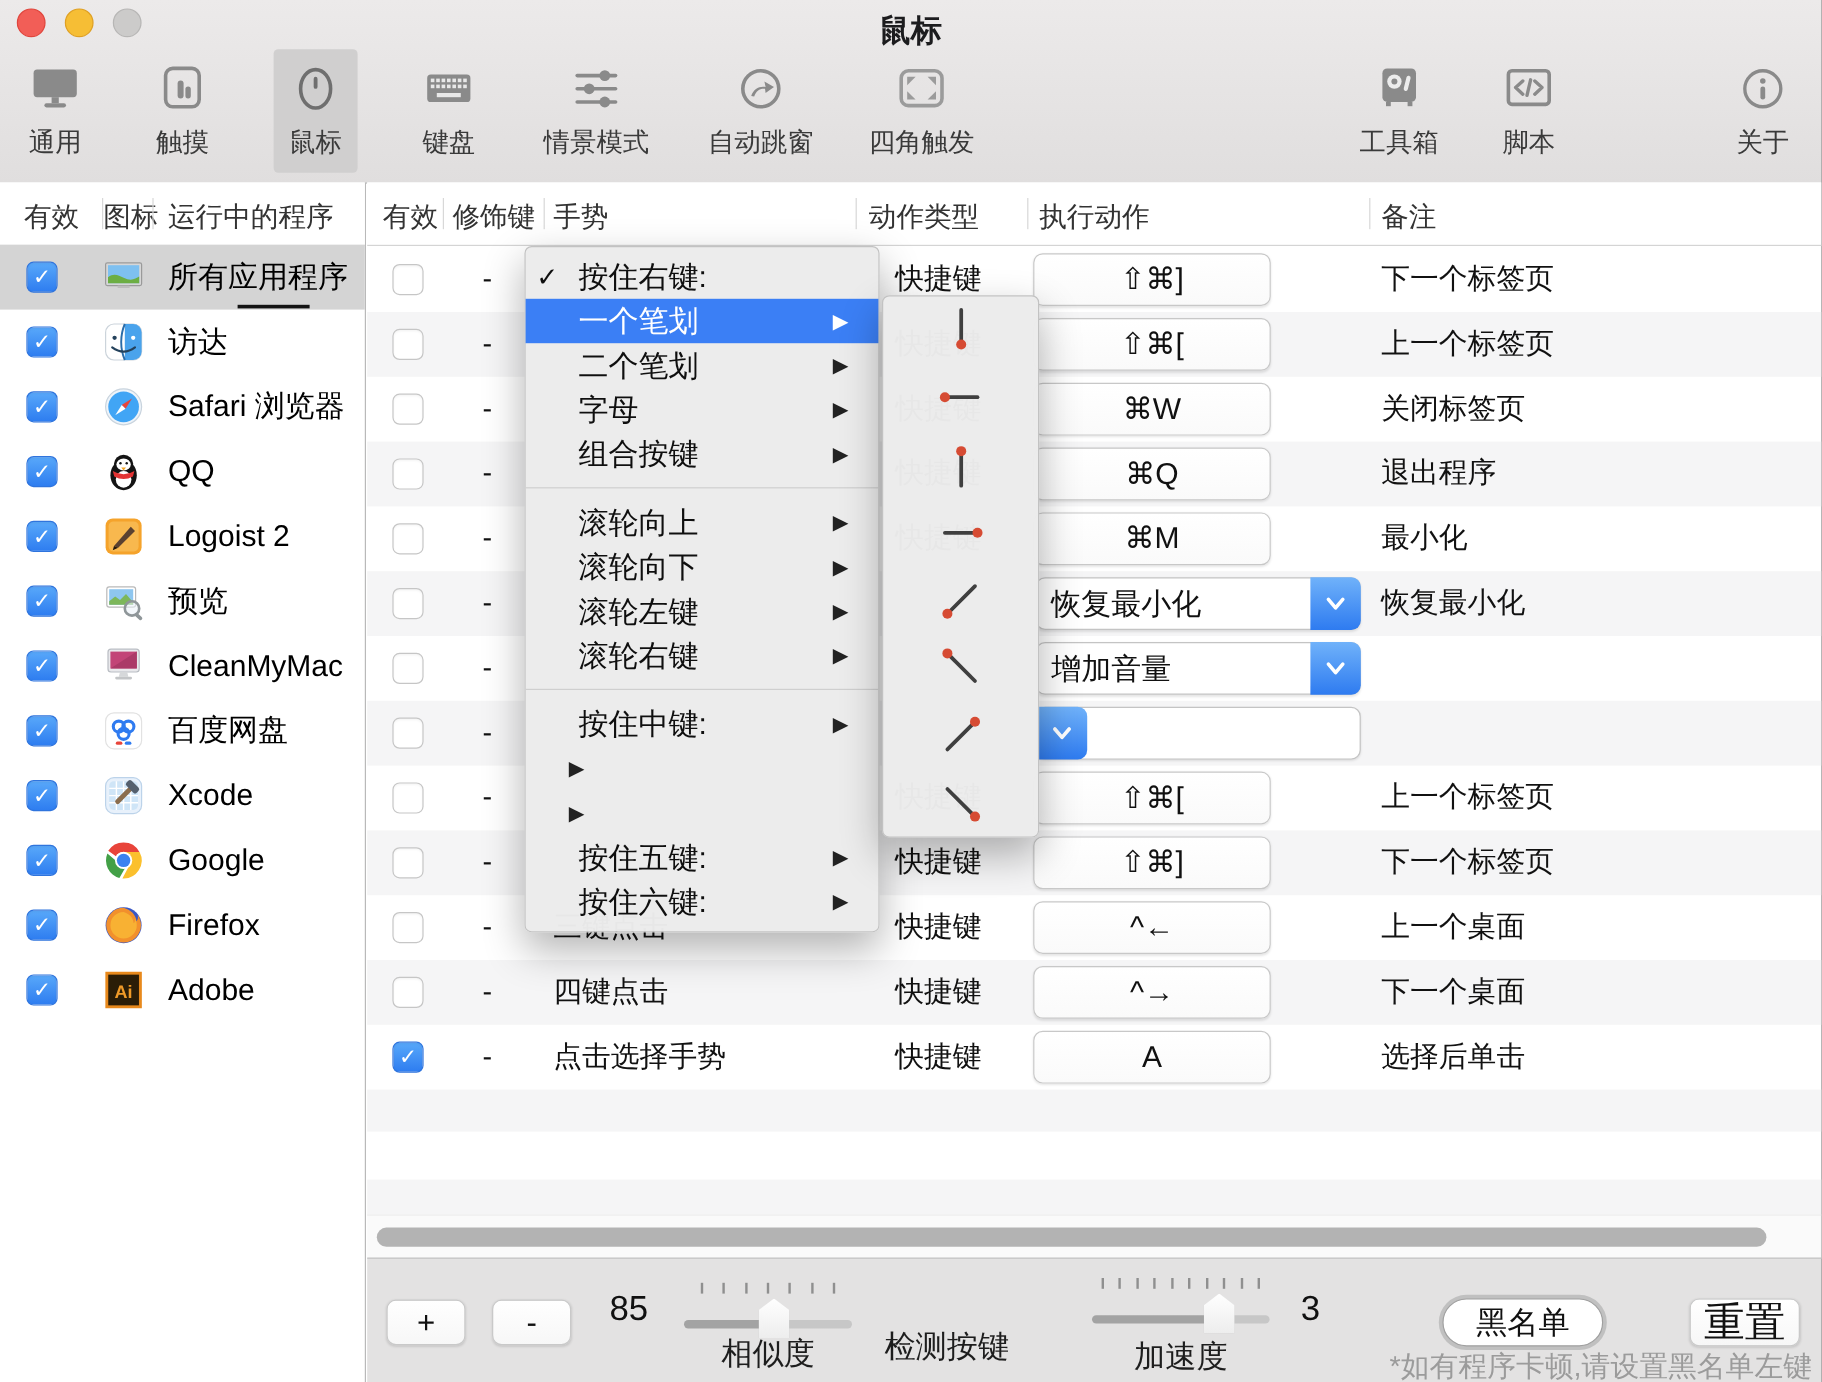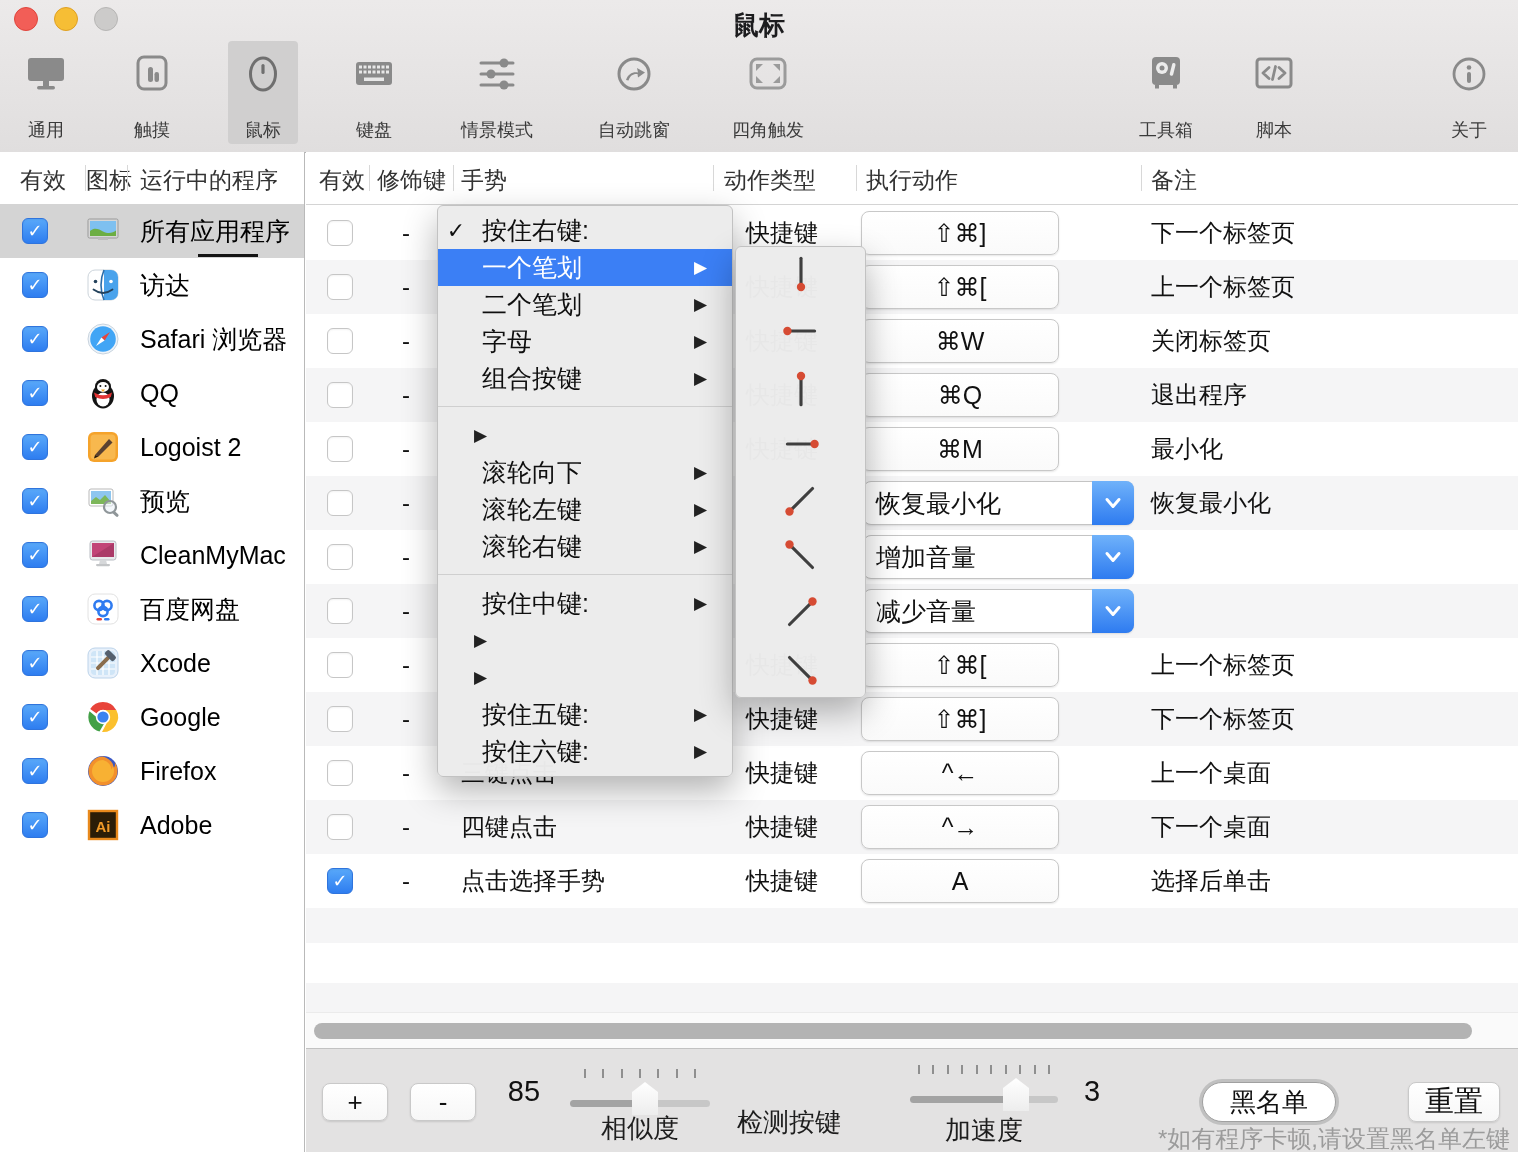--- a/index.html
+++ b/index.html
@@ -10,21 +10,21 @@
     background:linear-gradient(#eceaea,#e0dede);border-bottom:1px solid #b3b3b3;}
   .tl{position:absolute;top:7px;width:22px;height:22px;border-radius:50%;}
   #tl-close{left:14px;background:#f25e57;border:1px solid #e0453c;}
   #tl-min{left:54px;background:#f6be35;border:1px solid #dfa023;}
   #tl-zoom{left:94px;background:#cccbca;border:1px solid #b7b6b5;}
   #win-title{position:absolute;left:0;right:0;top:8px;text-align:center;font-size:26px;font-weight:600;color:#1c1c1e;}
   .tb-item{position:absolute;top:41px;height:103px;transform:translateX(-50%);
     display:flex;flex-direction:column;align-items:center;padding:4px 12px 0;border-radius:4px;box-sizing:border-box;}
   .tb-item.sel{background:#d0cfcf;}
   .tb-icon{height:58px;display:flex;align-items:center;justify-content:center;}
-  .tb-label{font-size:18px;color:#3a3a3a;white-space:nowrap;margin-top:15px;}
+  .tb-label{font-size:22px;color:#3a3a3a;white-space:nowrap;margin-top:1px;}
   
   #sidebar{position:absolute;left:0;top:152px;bottom:0;width:305px;background:#fff;border-right:1px solid #b9b9b9;box-sizing:border-box;}
   .hdr{position:absolute;left:0;right:0;top:0;height:52px;background:#fff;border-bottom:1px solid #d4d4d4;}
   .hcell{position:absolute;top:0;height:52px;line-height:56px;font-size:23px;color:#333;white-space:nowrap;}
   .vsep{position:absolute;top:13px;width:1px;height:26px;background:#d8d8d8;}
   .s-row{position:absolute;left:0;width:100%;height:54px;}
   .s-row.sel{background:#d4d4d4;}
   .cb{position:absolute;width:26px;height:26px;box-sizing:border-box;border-radius:6px;background:#fff;
     border:1px solid #c6c6c6;box-shadow:inset 0 1px 2px rgba(0,0,0,.05);
     display:flex;align-items:center;justify-content:center;font-size:18px;font-weight:700;color:#fff;}
@@ -91,21 +91,21 @@
   .track{position:absolute;left:2px;right:2px;top:31px;height:7px;border-radius:3.5px;}
   .s1{background:linear-gradient(to right,#a3a3a3 0 52%,#c7c7c7 52% 100%);}
   .s2{background:linear-gradient(to right,#a3a3a3 0 70%,#c7c7c7 70% 100%);}
   .thumb{position:absolute;top:13px;width:26px;height:33px;background:linear-gradient(#ffffff,#ededed);
     clip-path:polygon(50% 0,100% 30%,100% 100%,0 100%,0 30%);filter:drop-shadow(0 1px 1px rgba(0,0,0,.4));}
   #btn-blacklist{position:absolute;left:896px;top:33px;width:134px;height:40px;box-sizing:border-box;background:#fff;
     border:1px solid #a0a0a0;border-radius:20px;box-shadow:0 0 0 3px #c0c0c0;
     display:flex;align-items:center;justify-content:center;font-size:26px;}
   #btn-reset{position:absolute;left:1102px;top:33px;width:92px;height:40px;box-sizing:border-box;background:linear-gradient(#fff,#f7f7f7);
     border:1px solid #c9c9c9;border-radius:8px;box-shadow:0 1px 2px rgba(0,0,0,.12);
-    display:flex;align-items:center;justify-content:center;font-size:29px;}
+    display:flex;align-items:center;justify-content:center;font-size:34px;}
   #hint{position:absolute;right:8px;top:74px;font-size:24px;color:#9b9b9b;white-space:nowrap;}
 </style>
 </head>
 <body>
 
 <div id="window">
   <div id="chrome">
     <div class="tl" id="tl-close"></div>
     <div class="tl" id="tl-min"></div>
     <div class="tl" id="tl-zoom"></div>
@@ -472,21 +472,20 @@
             </div>
           </div>
         </div>
         <div class="t-row alt" style="top: 432px;">
           <div class="cb"></div>
           <div class="t-cell t-mod">-</div>
           <div class="t-cell t-ges"></div>
           <div class="t-cell t-typ"></div>
           <div class="t-cell t-note"></div>
           <div class="dropdown">
-            <div class="dd-label">减少音量</div>
             <div class="dd-chevron">
               <svg width="18" height="13" viewBox="0 0 18 13">
                 <path d="M3 2.5 L9 9.5 L15 2.5" stroke="#fff" stroke-width="3" fill="none" stroke-linecap="round" stroke-linejoin="round"></path>
               </svg>
             </div>
           </div>
         </div>
         <div class="t-row" style="top: 486px;">
           <div class="cb"></div>
           <div class="t-cell t-mod">-</div>
@@ -600,20 +599,21 @@
         <div class="m-arrow">▶</div>
       </div>
       <div class="m-item">
         <div class="m-check"></div>
         <div class="m-label">组合按键</div>
         <div class="m-arrow">▶</div>
       </div>
       <div class="m-sep"></div>
       <div class="m-item">
         <div class="m-check"></div>
+        <div class="m-label">滚轮向上</div>
         <div class="m-arrow">▶</div>
       </div>
       <div class="m-item">
         <div class="m-check"></div>
         <div class="m-label">滚轮向下</div>
         <div class="m-arrow">▶</div>
       </div>
       <div class="m-item">
         <div class="m-check"></div>
         <div class="m-label">滚轮左键</div>

